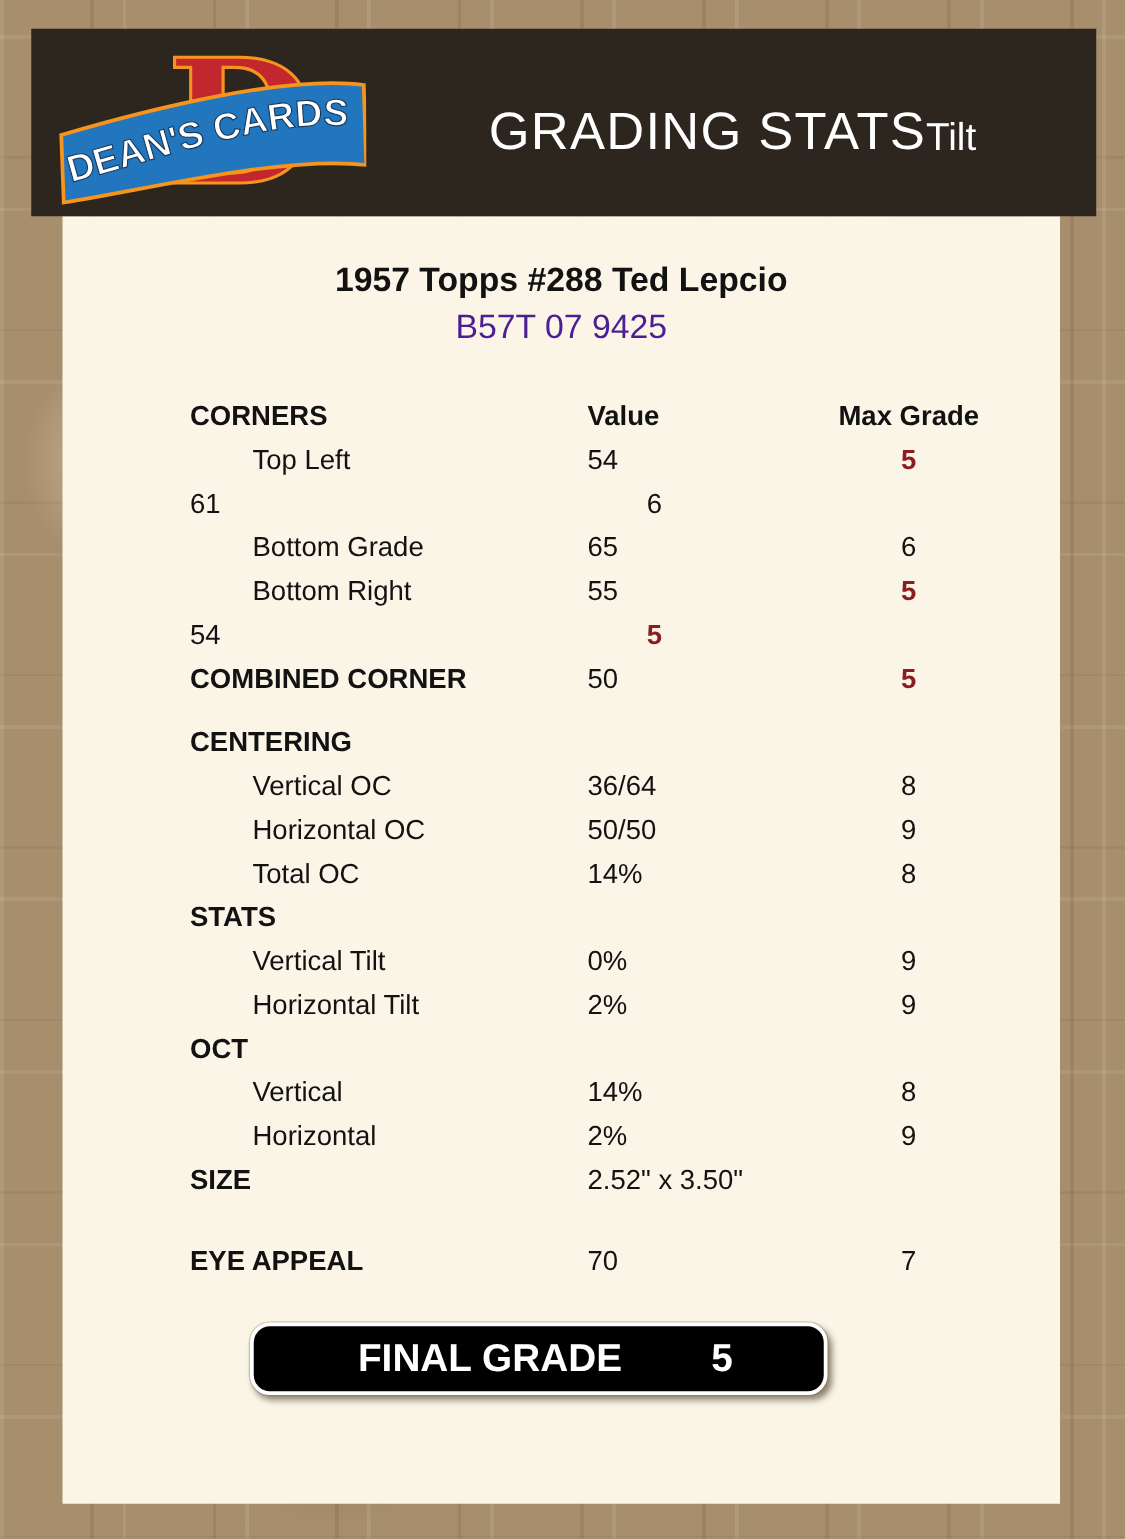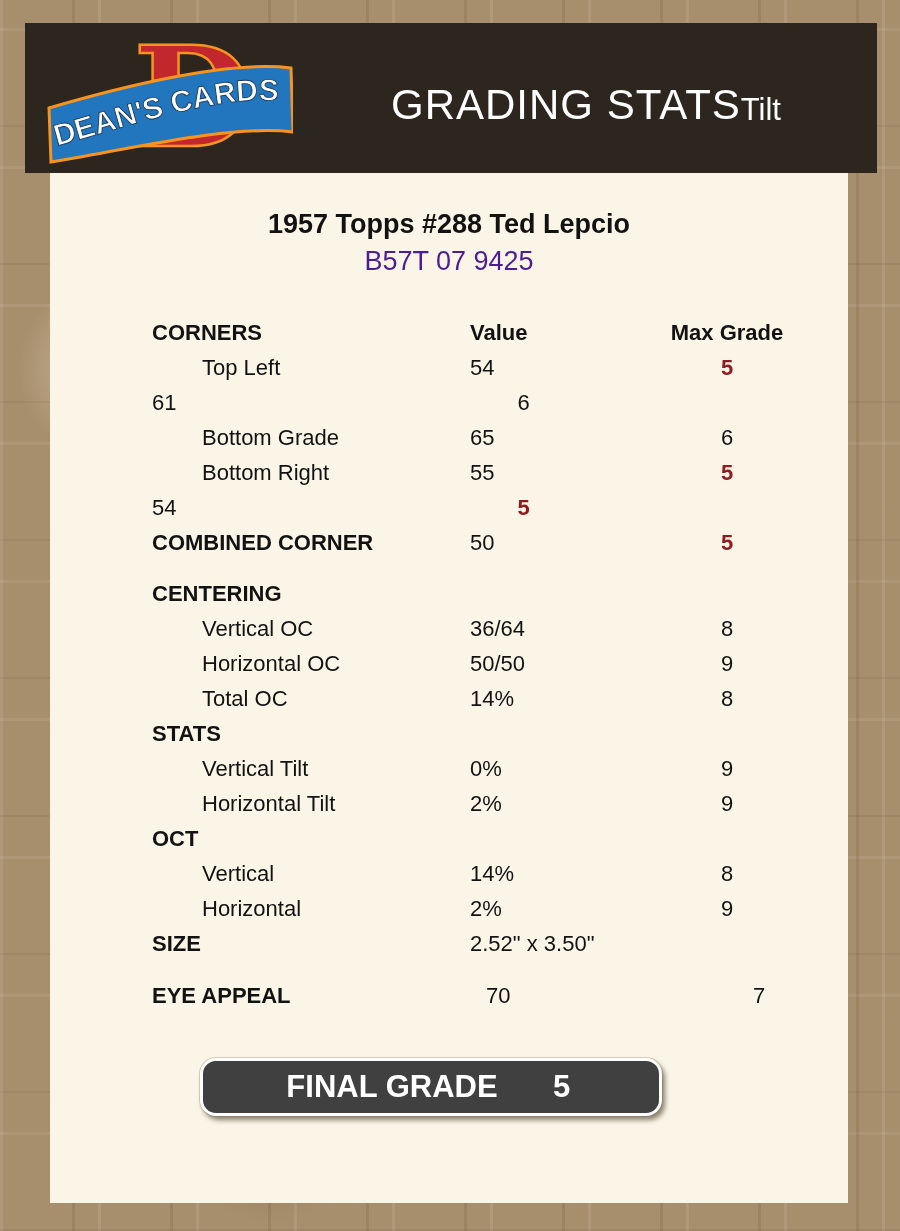--- a/index.html
+++ b/index.html
@@ -40,35 +40,35 @@
     position:absolute;left:50px;top:207px;width:798px;z-index:2;
     text-align:center;font-size:27px;font-weight:bold;color:#121212;line-height:34px;
   }
   .card-code{
     position:absolute;left:50px;top:244px;width:798px;z-index:2;
     text-align:center;font-size:27px;color:#4c1d95;line-height:34px;
   }
   .stats-table{position:absolute;left:152px;top:315px;width:725px;z-index:2;color:#121212;}
   .row{display:grid;grid-template-columns:318px 107px 300px;height:35px;line-height:35px;font-size:22px;}
   .row.gap{margin-top:16px;}
-  .row.gap-lg{margin-top:17px;gap:16px;}
+  .row.gap-lg{margin-top:30px;}
   .cell{white-space:nowrap;}
   .cell.label{text-align:left;}
   .row.indent .cell.label{padding-left:50px;}
   .row.head .cell.label{font-weight:bold;}
   .cell.value{text-align:left;}
   .cell.grade{text-align:center;}
   .colhead .cell{font-weight:bold;}
   .grade.red{color:#8e1b1e;font-weight:bold;}
   .final-grade-button{
     position:absolute;left:200px;top:1058px;width:462px;height:58px;z-index:2;
-    background:#404040;border:3px solid #ffffff;border-radius:16px;
+    background:#000000;border:3px solid #ffffff;border-radius:16px;
     box-shadow:3px 4px 5px rgba(120,108,88,0.85), 0 0 0 1px rgba(170,160,140,0.45);
     display:flex;align-items:center;box-sizing:border-box;
-    color:#ffffff;font-weight:bold;font-size:31px;cursor:pointer;padding:16px;
+    color:#ffffff;font-weight:bold;font-size:31px;cursor:pointer;padding:0;
     font-family:"Liberation Sans", sans-serif;
   }
   .final-grade-label{flex:1;text-align:center;padding-left:24px;}
   .final-grade-value{width:90px;text-align:left;padding-left:12px;}
 </style>
 </head>
 <body>
 
 <div class="bg-texture"></div>
 

